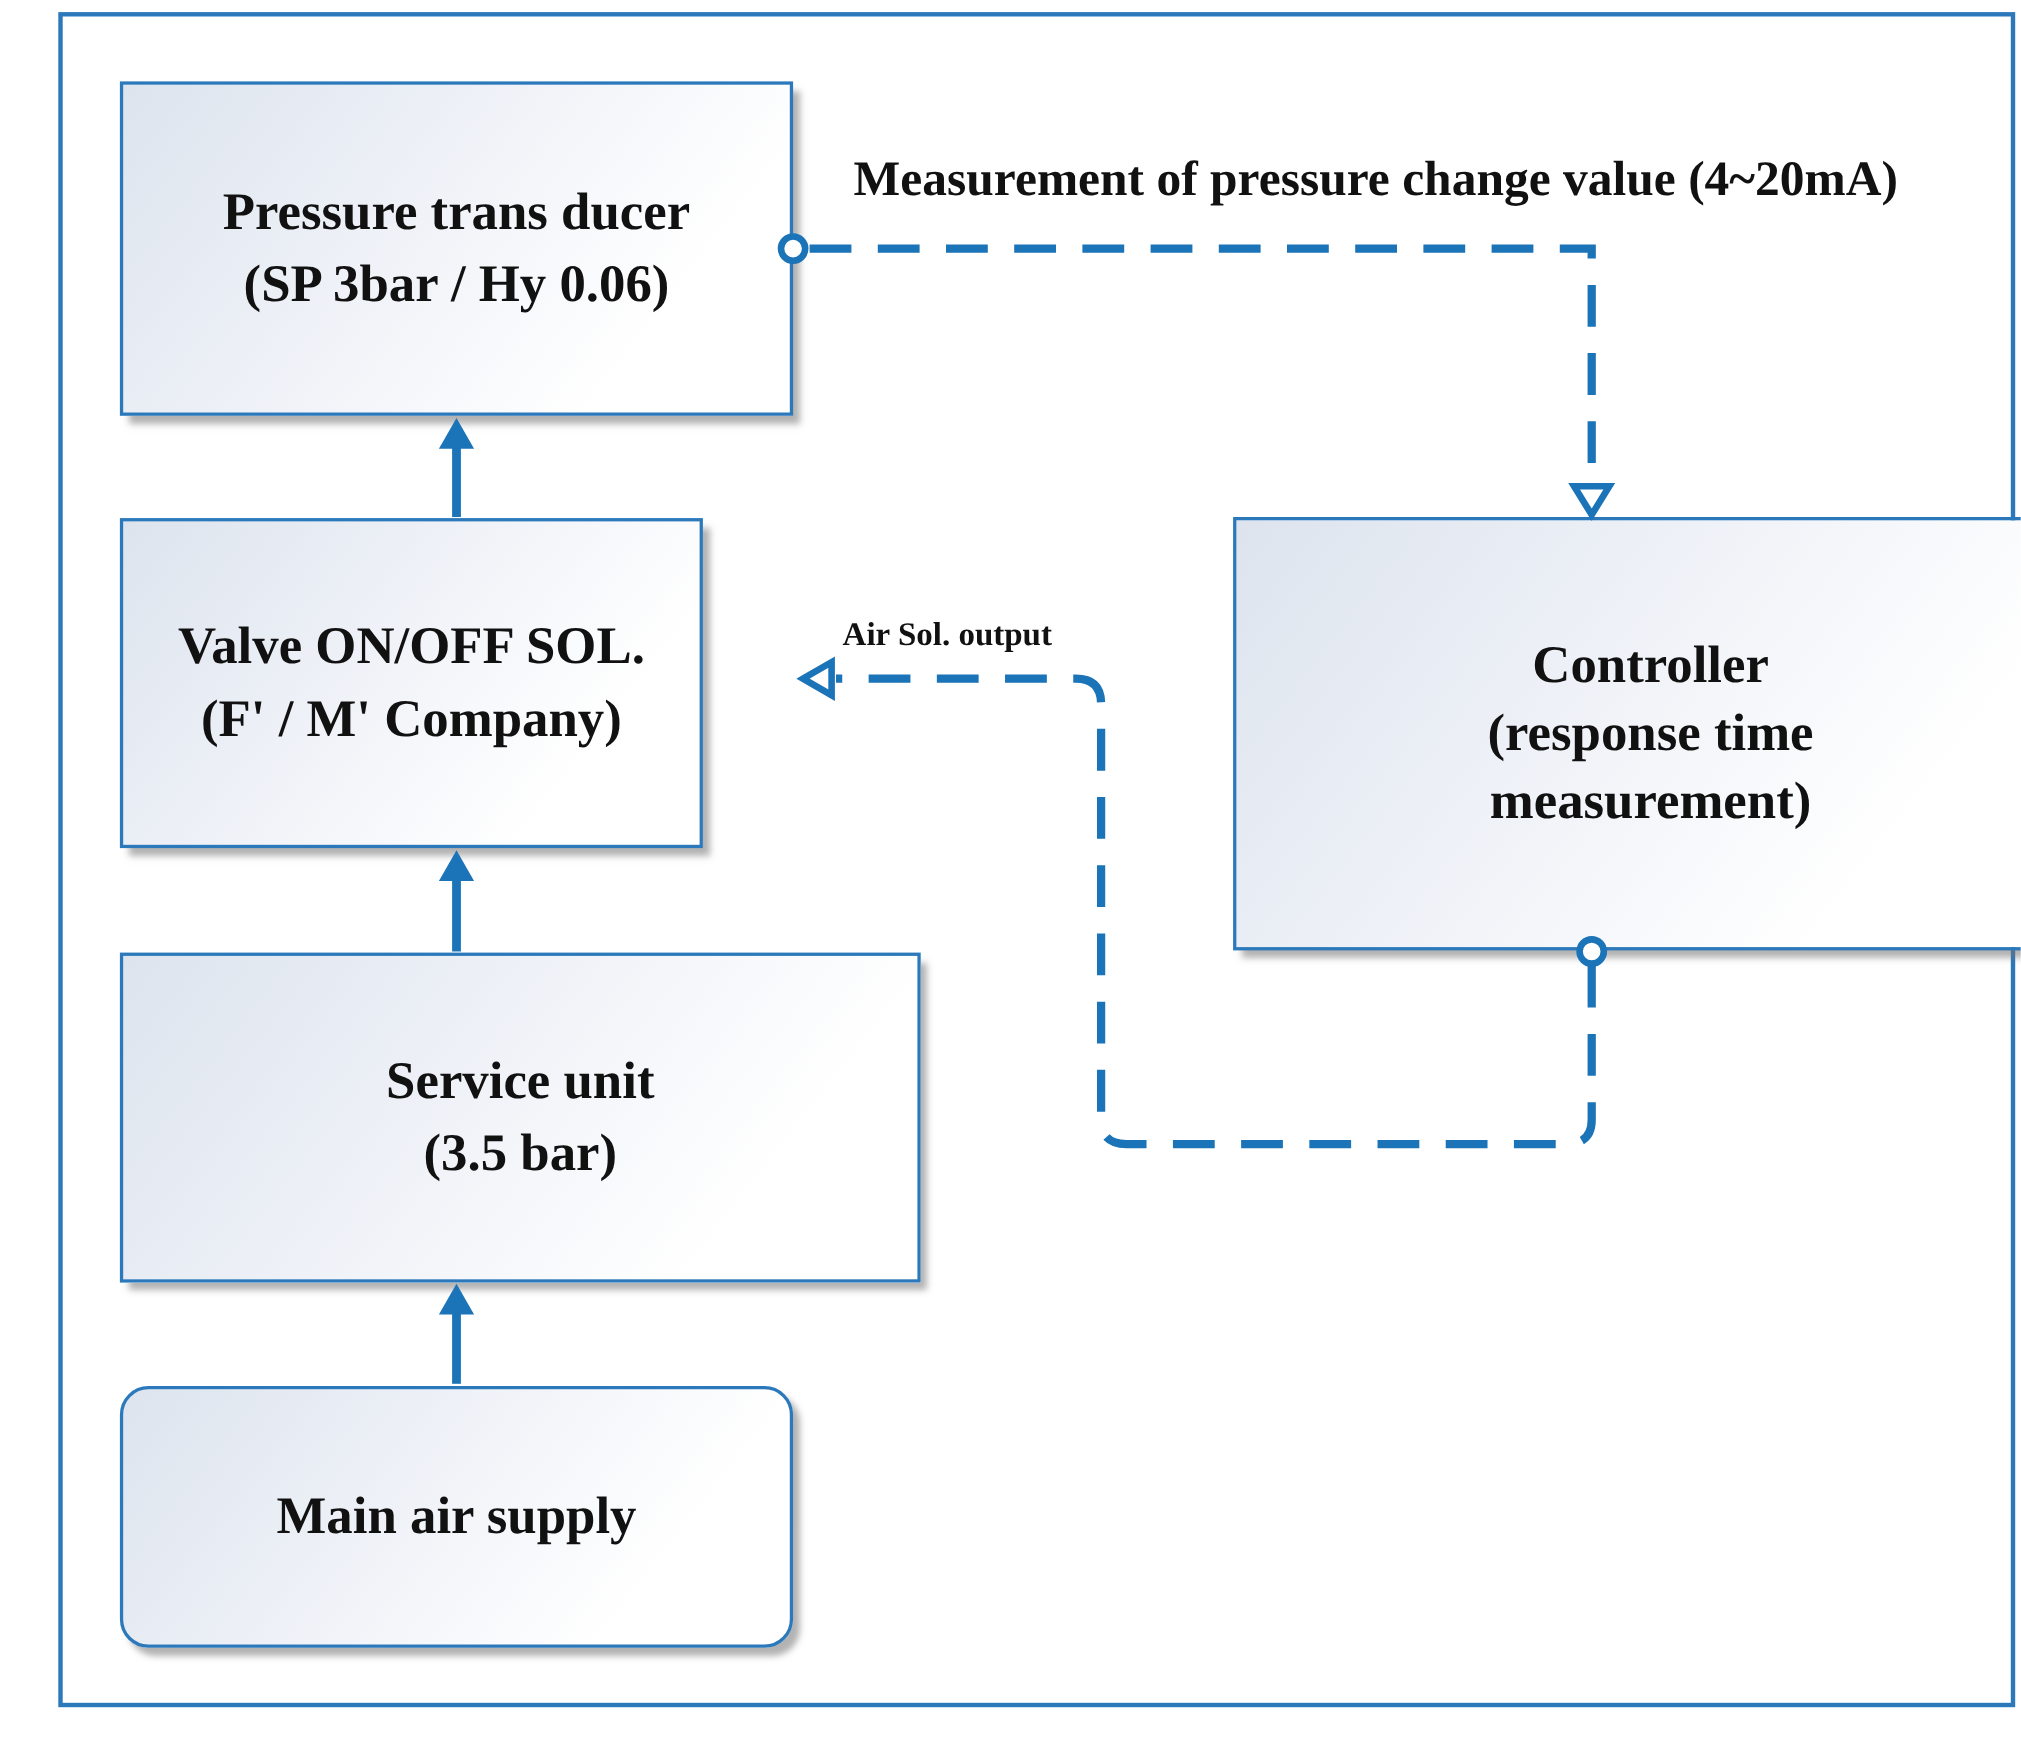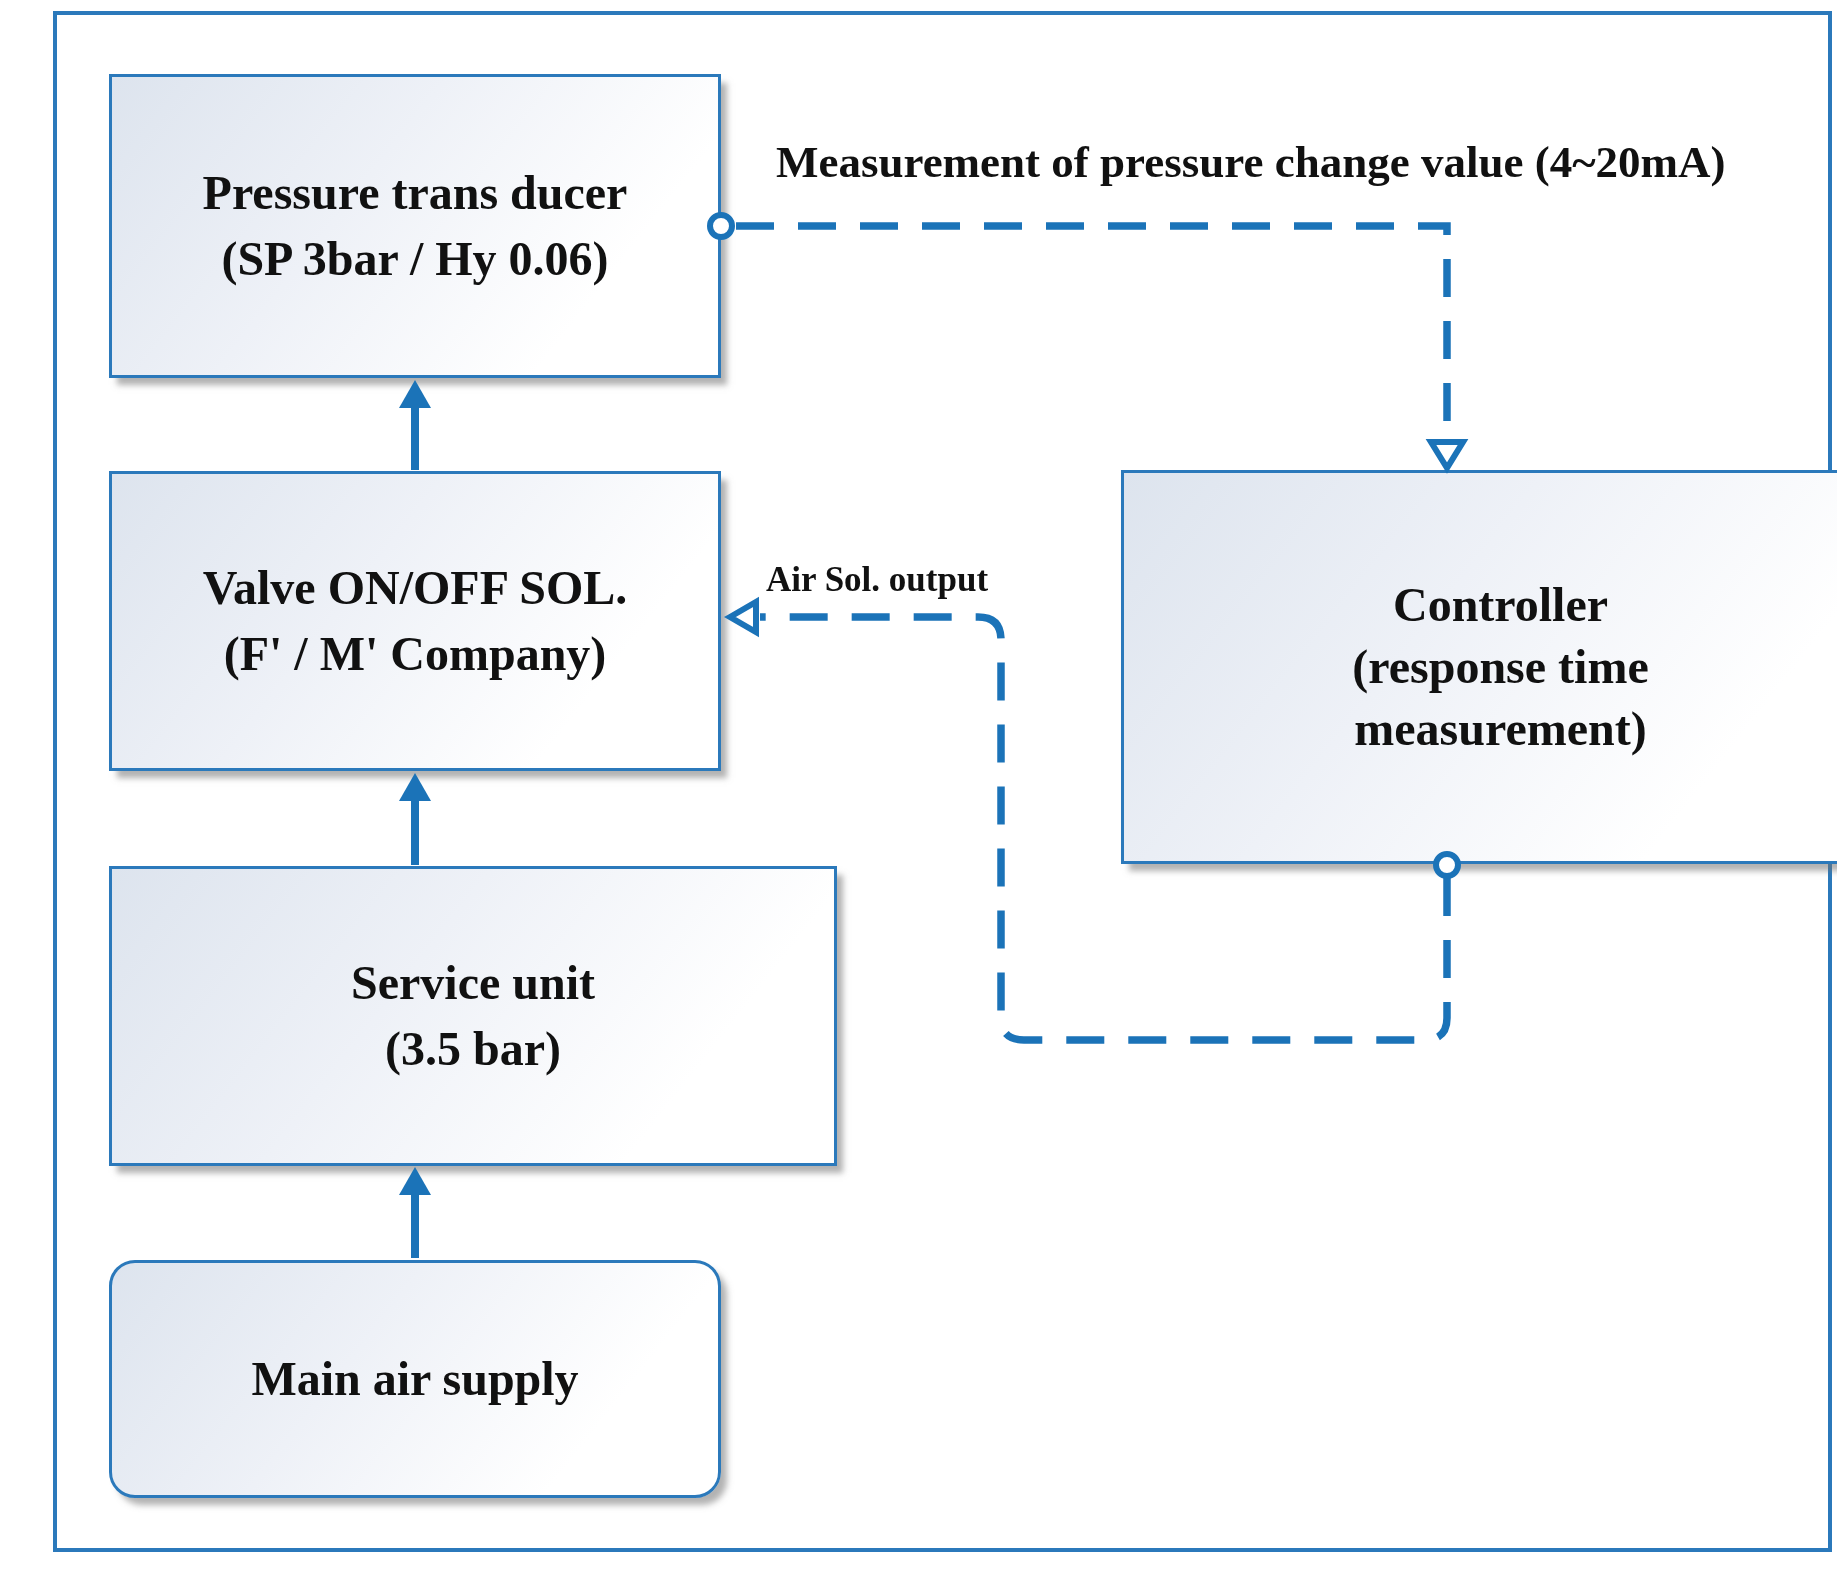--- a/index.html
+++ b/index.html
@@ -32,33 +32,33 @@
     text-align:center;
   }
   .node-line{
     font-weight:700;
     font-size:48px;
     line-height:66px;
     color:var(--text-black);
     white-space:nowrap;
   }
   #node-pressure{left:85px;top:74px;width:612px;height:304px;}
-  #node-valve{left:85px;top:471px;width:612px;height:300px;}
+  #node-valve{left:85px;top:471px;width:530px;height:300px;}
   #node-service{left:85px;top:866px;width:728px;height:300px;}
   #node-main-air{left:85px;top:1260px;width:612px;height:238px;border-radius:26px;}
   #node-controller{left:1097px;top:470px;width:759px;height:394px;}
   #node-controller .node-line{line-height:62px;}
   .edge-label{
     position:absolute;
     font-weight:700;
     color:var(--text-black);
     white-space:nowrap;
   }
   #label-measurement{left:752px;top:136px;font-size:45px;}
-  #label-airsol{left:742px;top:560px;font-size:35px;}
+  #label-airsol{left:742px;top:560px;font-size:30px;}
   svg#connectors{position:absolute;left:0;top:0;pointer-events:none;}
   .solid-edge{stroke:var(--line-blue);stroke-width:8;}
   .solid-head{fill:var(--line-blue);stroke:none;}
   .dashed-edge{
     stroke:var(--line-blue);
     stroke-width:7.5;
     fill:none;
     stroke-dasharray:38 24;
   }
   .open-marker{

